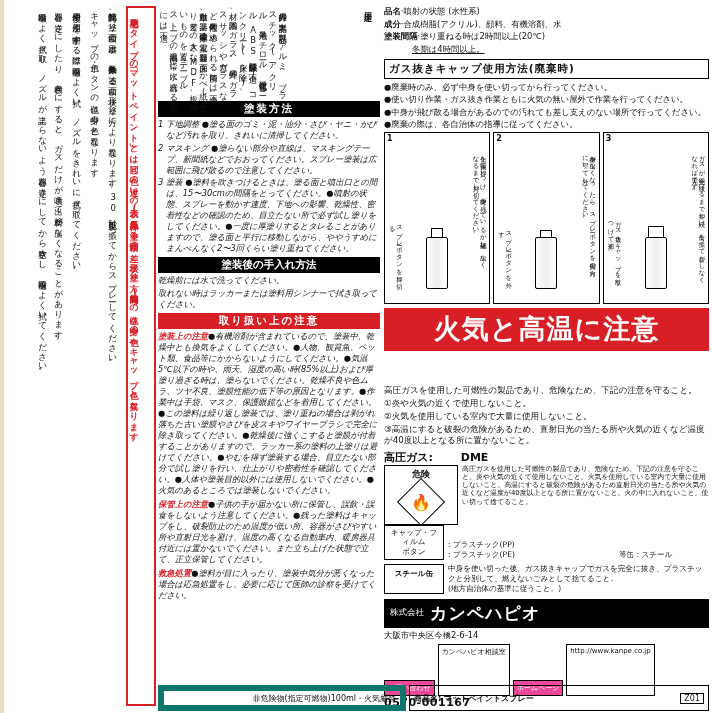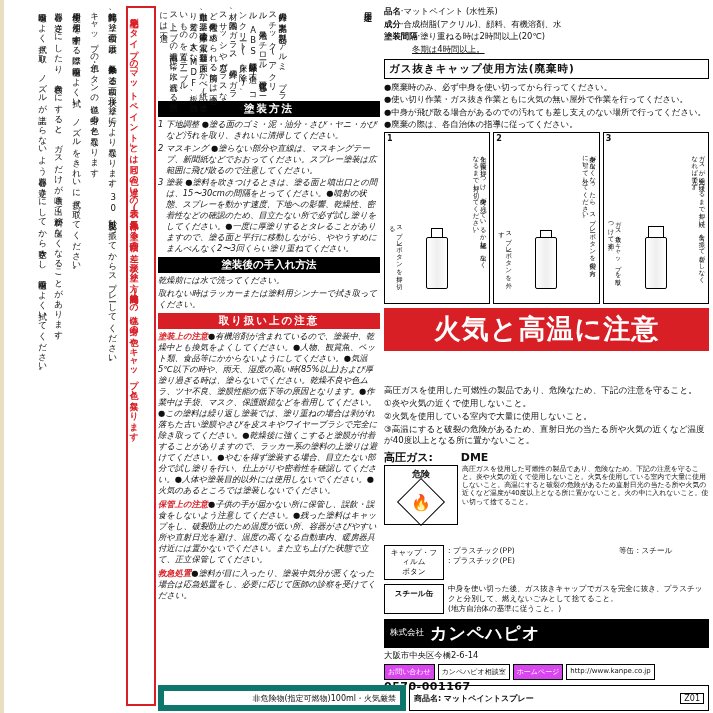--- a/index.html
+++ b/index.html
@@ -105,39 +105,39 @@
   .diamond {
     width:34px; height:34px; border:1.6px solid #000; transform:rotate(45deg);
     margin:4px auto 3px auto; position:relative;
   }
   .flame {
     position:absolute; inset:0; transform:rotate(-45deg);
     display:flex; align-items:center; justify-content:center; font-size:16px;
   }
   .spec-text { flex:1; font-size:6.9px; line-height:1.2; }
 
-  .mat-row { display:flex; gap:4px; margin-top:20px; align-items:flex-start; font-size:7.6px; }
+  .mat-row { display:flex; gap:4px; margin-top:0; align-items:flex-end; font-size:7.6px; }
   .mat-lbl { border:1.3px solid #000; padding:2px 3px; width:60px; text-align:center; line-height:1.3; }
   .mat-val { flex:1; line-height:1.35; padding-top:1px; }
 
   .steel-row { display:flex; gap:4px; margin-top:4px; font-size:7.6px; }
   .steel-lbl { border:1.3px solid #000; padding:4px 3px; width:60px; text-align:center; font-weight:bold; }
   .steel-val { flex:1; line-height:1.3; }
 
   
   .company {
     background:#000; color:#fff; margin-top:5px; padding:3px 6px;
     display:flex; align-items:center; gap:6px;
   }
   .company .kk { font-size:8.5px; }
   .company .brand { font-size:17px; font-weight:bold; letter-spacing:1px; }
   .addr { font-size:8.4px; margin-top:2px; }
   .contact { display:flex; gap:3px; margin-top:3px; font-size:7px; }
   .contact-cell { border:1px solid #000; padding:2px 3px; text-align:center; }
-  .contact-cell.dark { background:#d946ef; color:#fff; }
+  .contact-cell.dark { background:#ec4899; color:#fff;margin-top:36px; }
   .tel { font-weight:bold; font-size:11px; letter-spacing:0.5px; }
 
   .bottom-bar {
     position:absolute; left:158px; right:4px; bottom:2px; height:26px;
     display:flex; gap:3px; font-size:8px; align-items:stretch;
   }
   .bb-left { flex:1; border:6px solid #0f766e; padding:2px 4px;text-align:right; }
   .bb-right { width:300px; border:1px solid #000; padding:2px 4px; display:flex; justify-content:space-between; align-items:center;}
   .zcode { border:1px solid #000; padding:0 3px; font-size:8px; }
   .yellowline { position:absolute; left:0; top:0; width:4px; height:713px; background:#e8dfc0; }
@@ -197,21 +197,21 @@
     <div class="mid-body">
       <p><span class="b red">塗装上の注意</span><span>●有機溶剤が含まれているので、塗装中、乾燥中とも換気をよくしてください。●人物、観賞魚、ペット類、食品等にかからないようにしてください。●気温5℃以下の時や、雨天、湿度の高い時(85%以上)および厚塗り過ぎる時は、塗らないでください。乾燥不良や色ムラ、ツヤ不良、塗膜性能の低下等の原因となります。●作業中は手袋、マスク、保護眼鏡などを着用してください。●この塗料は繰り返し塗装では、塗り重ねの場合は剥がれ落ちた古い塗膜やさびを皮スキやワイヤーブラシで完全に除き取ってください。●乾燥後に強くこすると塗膜が付着することがありますので、ラッカー系の塗料の上塗りは避けてください。●やむを得ず塗装する場合、目立たない部分で試し塗りを行い、仕上がりや密着性を確認してください。●人体や塗装目的以外には使用しないでください。●火気のあるところでは塗装しないでください。</span></p>
       <p style="margin-top:3px;"><span class="b red">保管上の注意</span><span>●子供の手が届かない所に保管し、誤飲・誤食をしないよう注意してください。●残った塗料はキャップをし、破裂防止のため温度が低い所、容器がさびやすい所や直射日光を避け、温度の高くなる自動車内、暖房器具付近には置かないでください。また立ち上げた状態で立て、正立保管してください。</span></p>
       <p style="margin-top:3px;"><span class="b red">救急処置</span><span>●塗料が目に入ったり、塗装中気分が悪くなった場合は応急処置をし、必要に応じて医師の診察を受けてください。</span></p>
     </div>
   </div>
 
   <div class="right-col">
 
     <div>
-      <p><span class="b">品名</span>·<span>マットペイント (水性系)</span></p>
+      <p><span class="b">品名</span>·<span>噴射の状態 (水性系)</span></p>
       <p><span class="b">成分</span>·<span>合成樹脂(アクリル)、顔料、有機溶剤、水</span></p>
       <p><span class="b">塗装間隔</span>·<span>塗り重ねる時は2時間以上(20℃)</span></p>
       <p style="padding-left:28px;text-decoration:underline;">冬期は4時間以上。</p>
     </div>
 
     <div class="gas-title">ガス抜きキャップ使用方法(廃棄時)</div>
 
     <div>
       <p>●廃棄時のみ、必ず中身を使い切ってから行ってください。</p>
       <p>●使い切り作業・ガス抜き作業ともに火気の無い屋外で作業を行ってください。</p>

